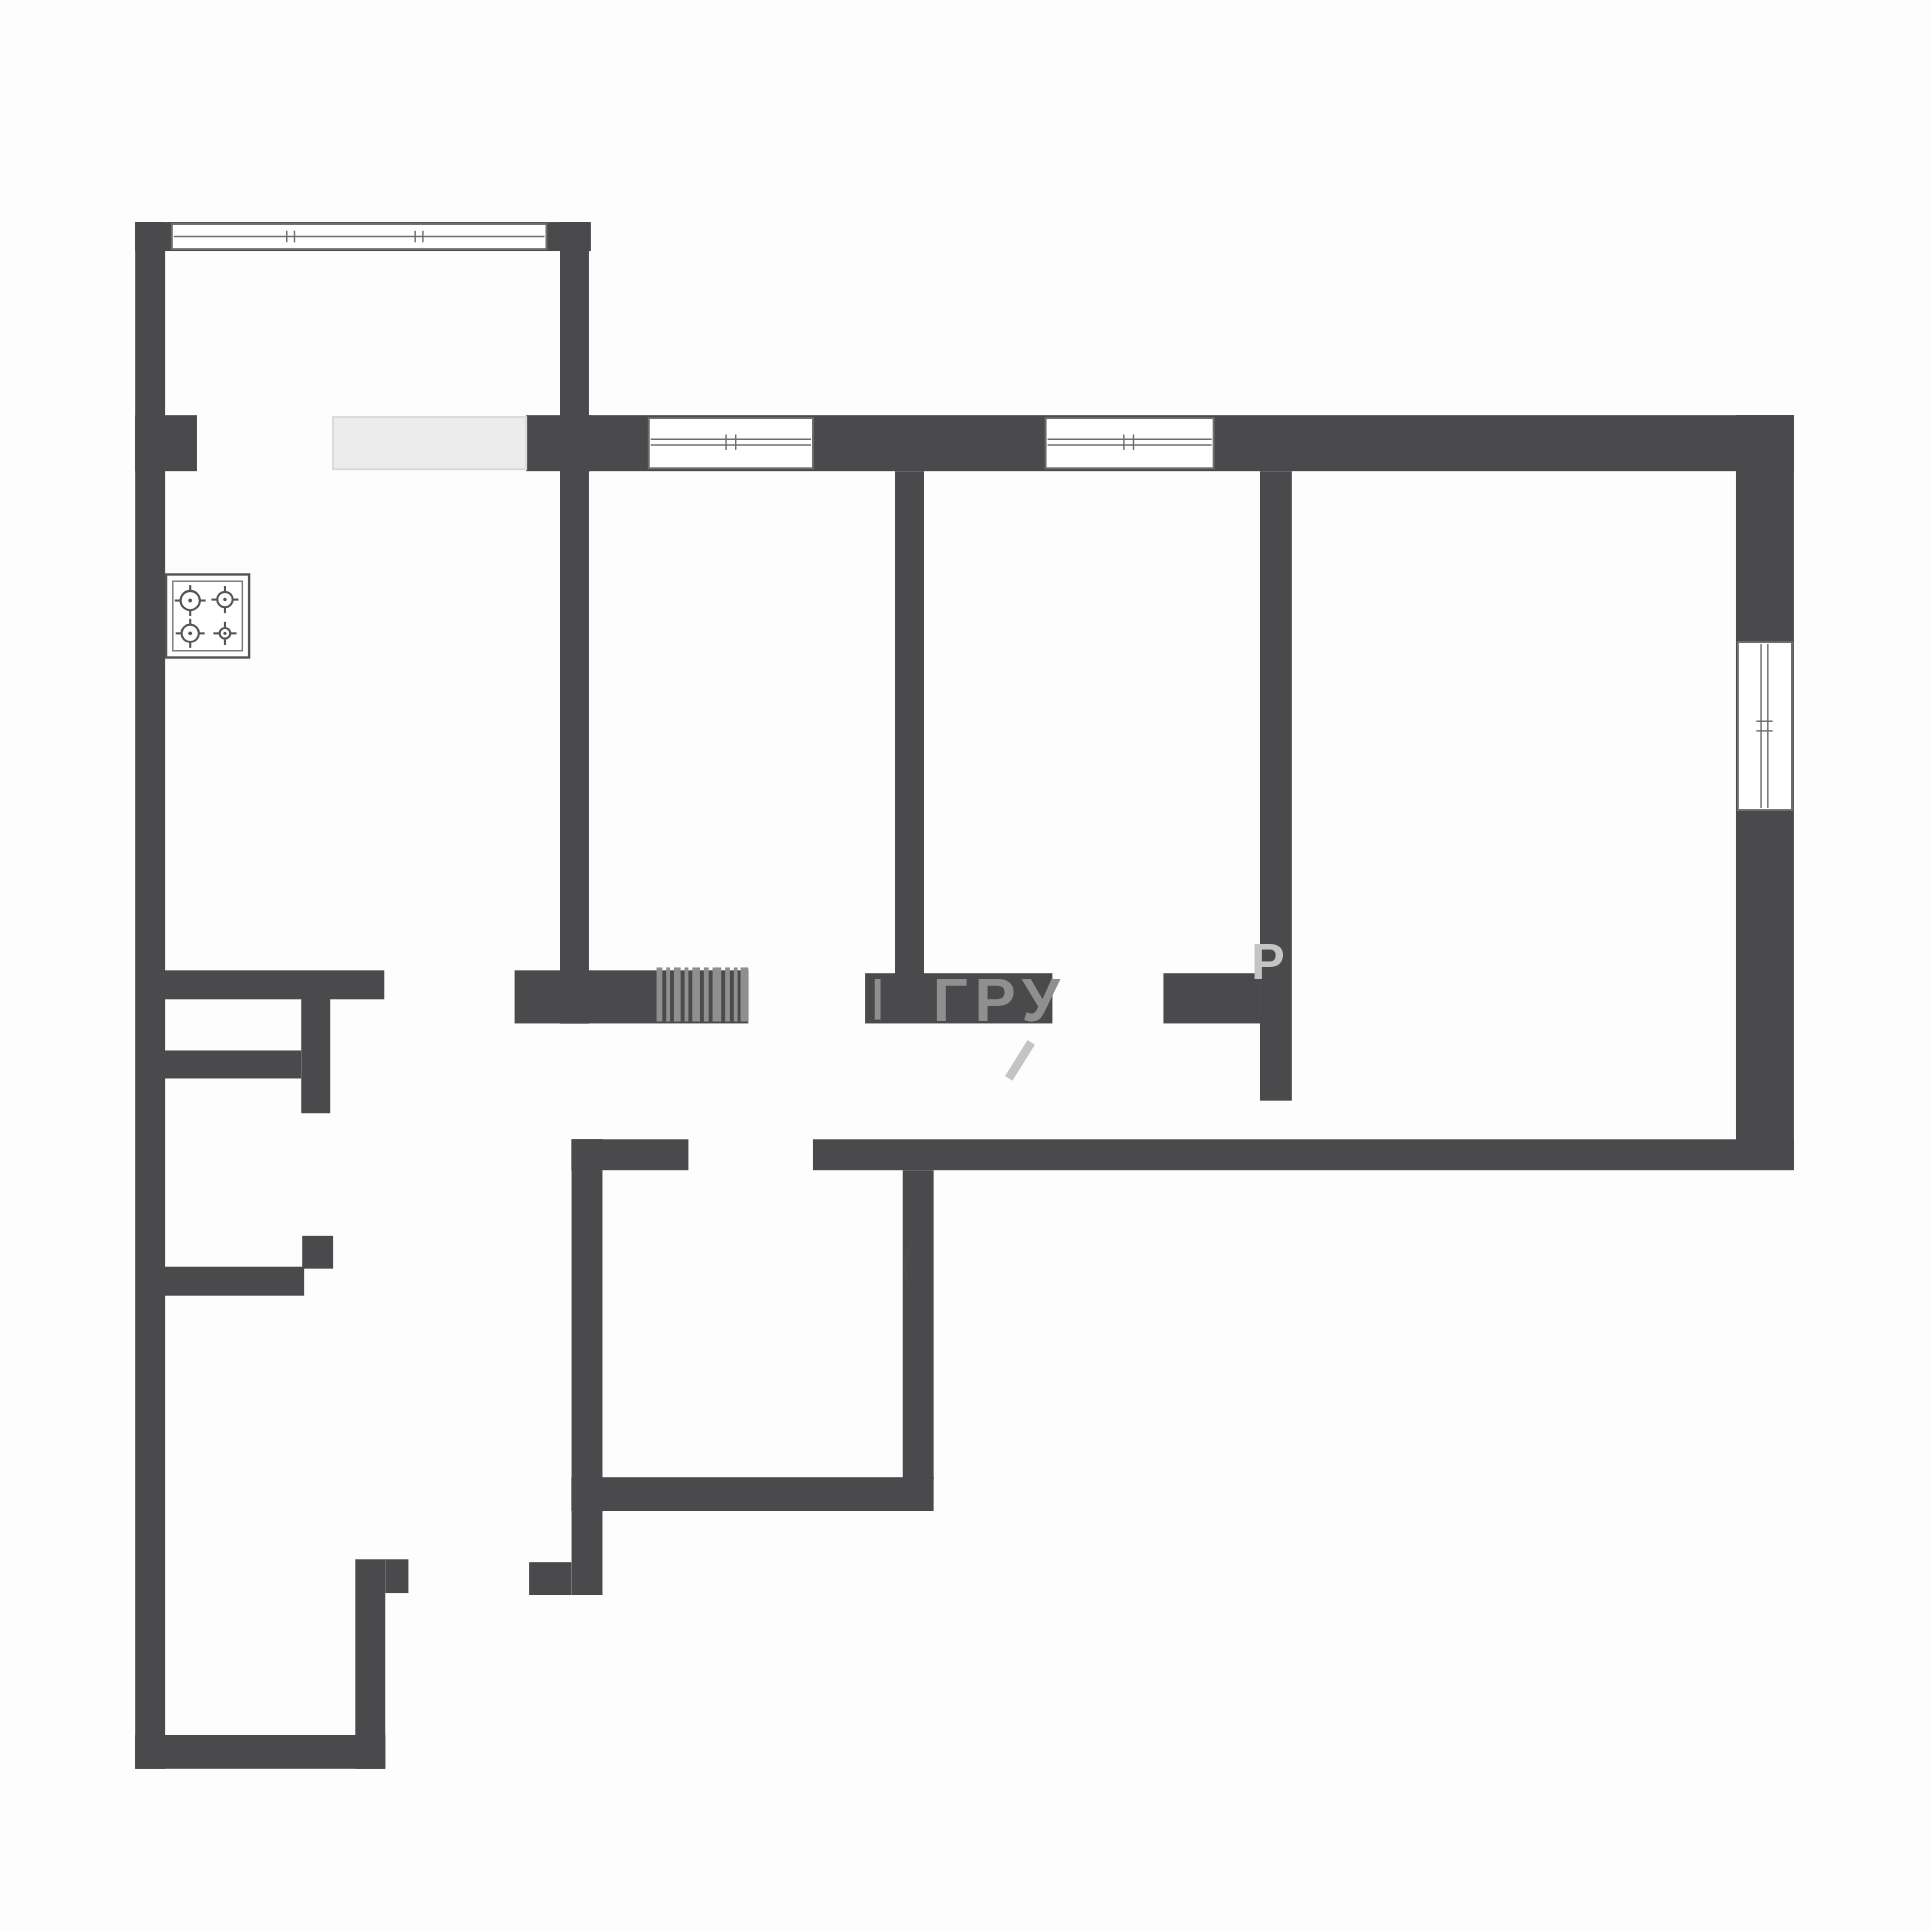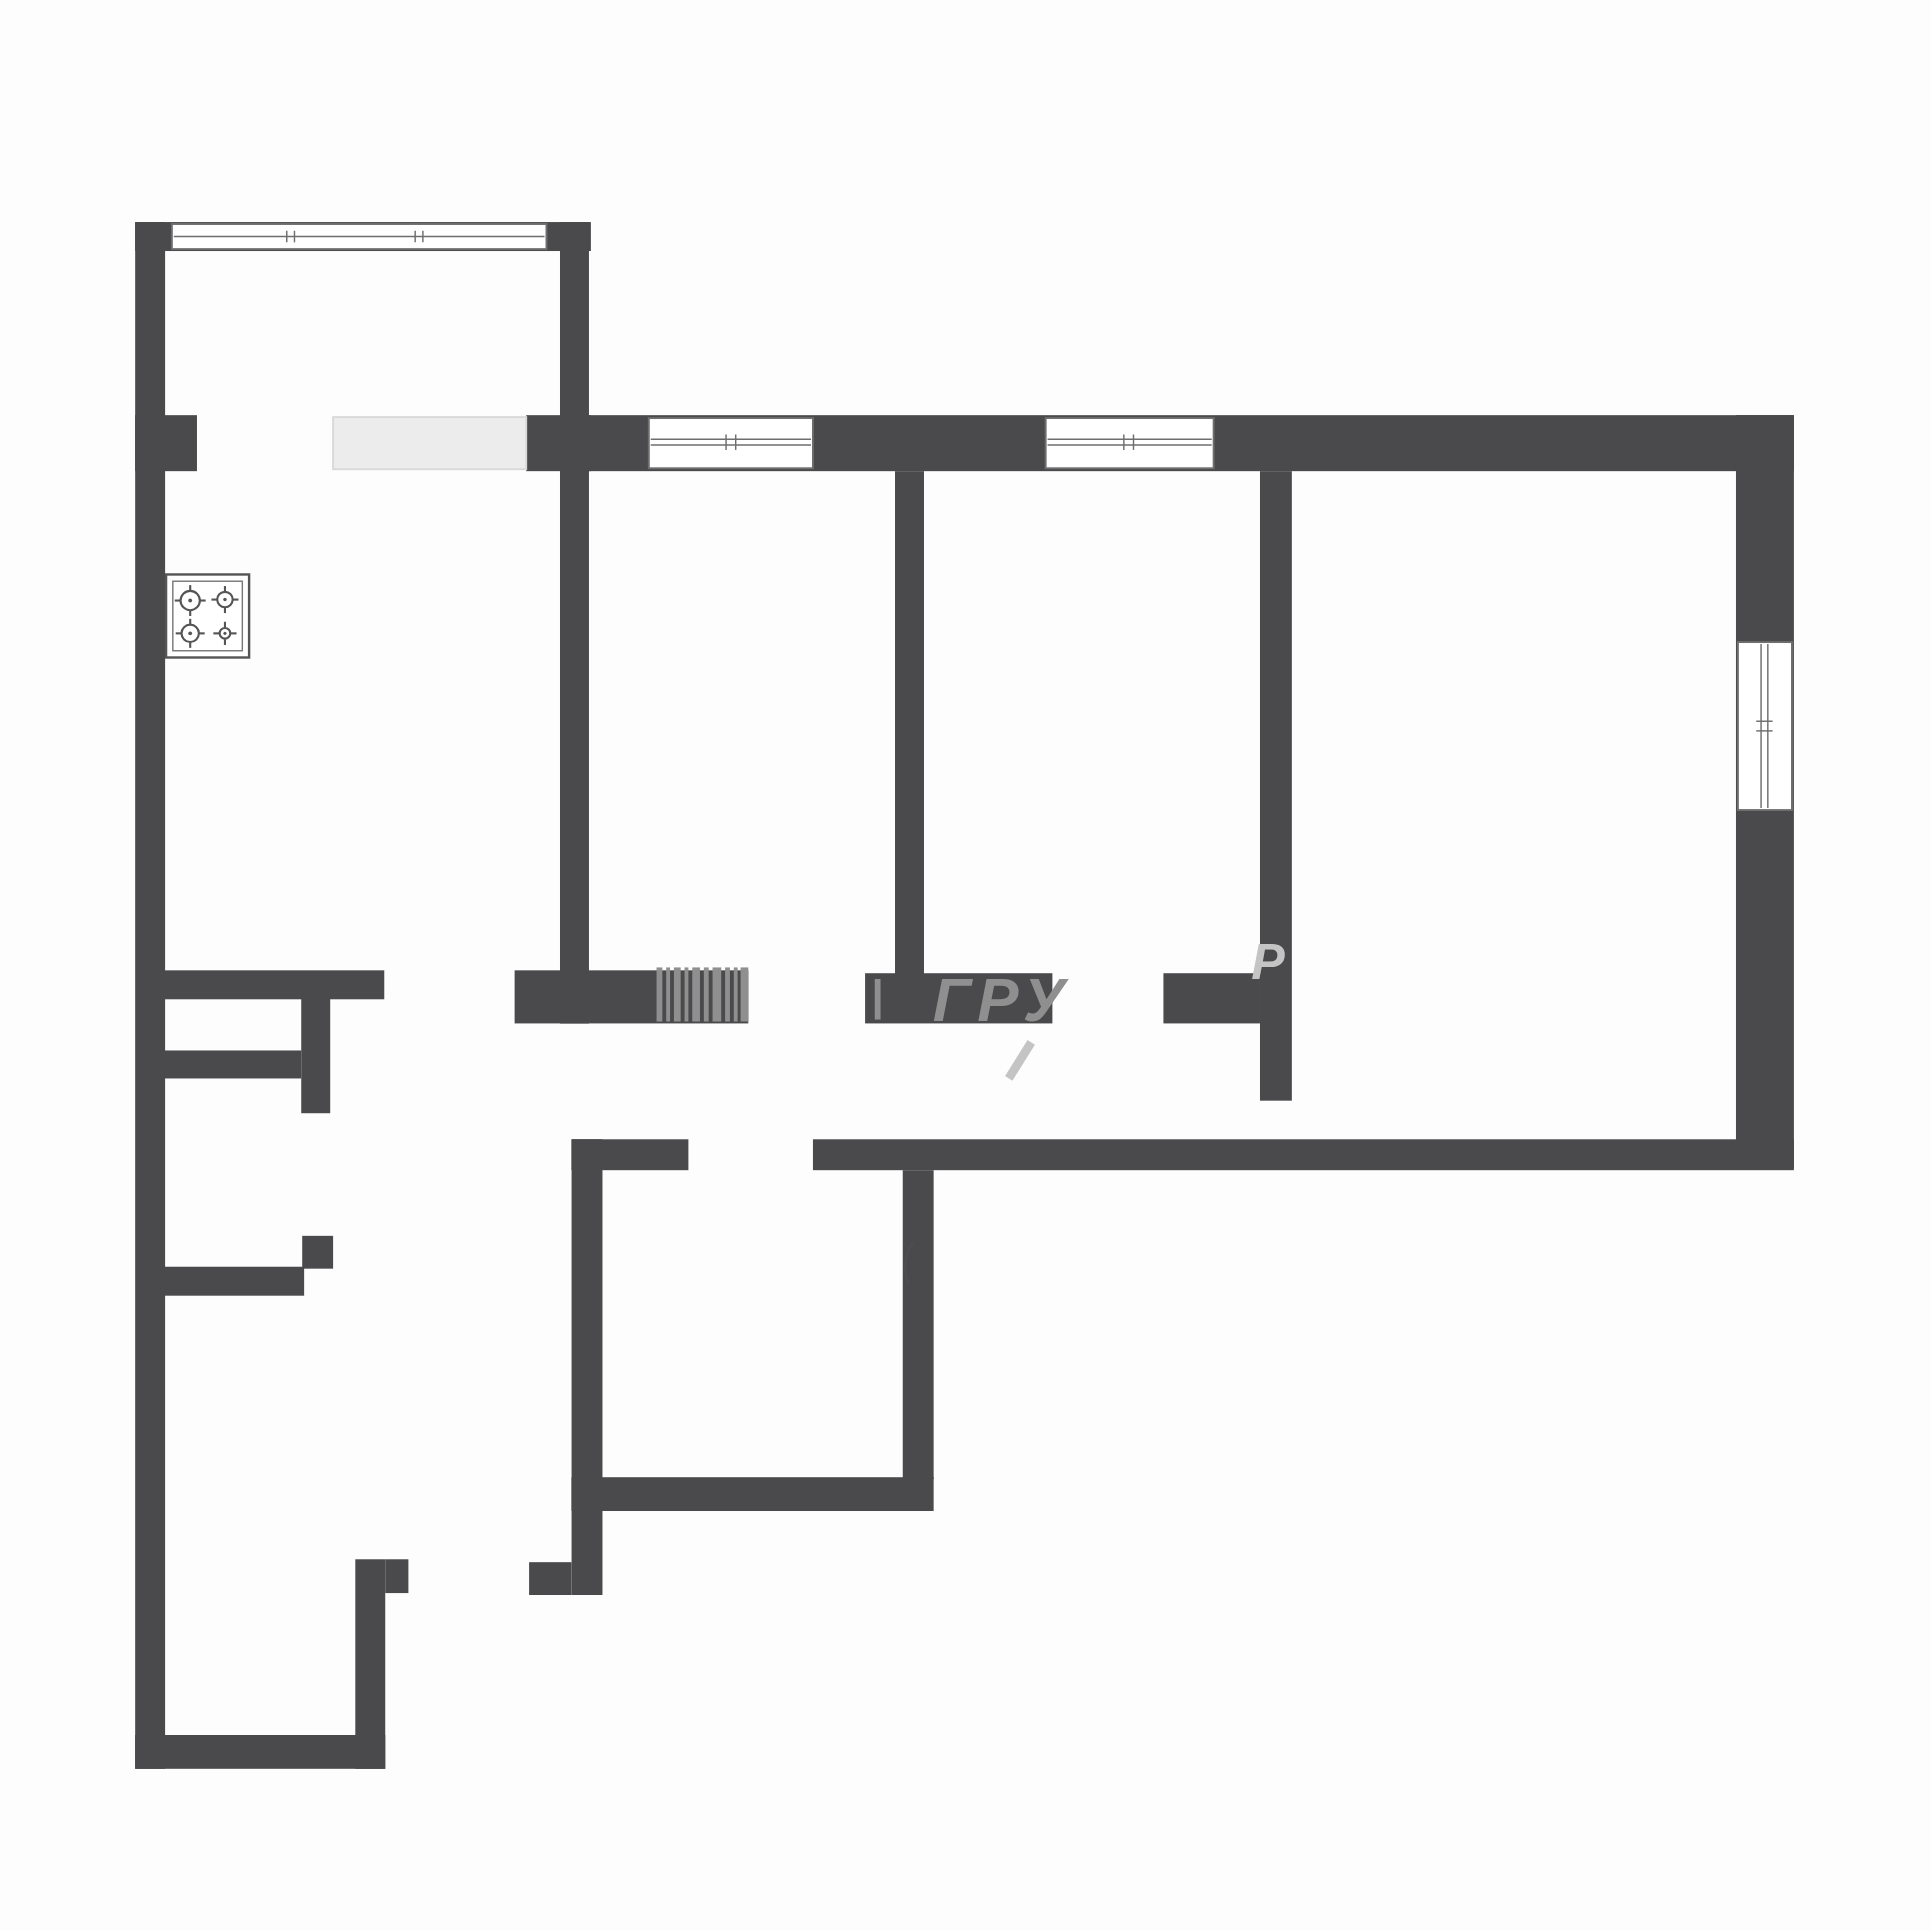--- a/index.html
+++ b/index.html
@@ -6,21 +6,21 @@
     --wall:#4a4a4c;
     --counter-fill:#ececec;
     --counter-border:#d9d9d9;
     --window-line:#6e6e6e;
     --watermark:#8f8f8f;
     --watermark-faint:#c4c4c4;
     --stove-line:#555555;
     --bg:#fdfdfd;
   }
   html,body{margin:0;padding:0;width:100%;height:100%;background:var(--bg);}
-  .plan-wrap{position:fixed;inset:0;background:var(--bg);font-style:italic;}
+  .plan-wrap{position:fixed;inset:0;background:var(--bg);}
   svg{display:block;width:100%;height:100%;}
   .wall{fill:var(--wall);stroke:none;}
   .win-box{fill:#ffffff;stroke:var(--window-line);stroke-width:2;}
   .win-line-thin{stroke:var(--window-line);stroke-width:1.5;fill:none;}
   .counter{fill:var(--counter-fill);stroke:var(--counter-border);stroke-width:2;}
   .stove-box{fill:#ffffff;stroke:var(--stove-line);stroke-width:2.5;}
   .stove-box-inner{fill:none;stroke:#7a7a7a;stroke-width:1.5;}
   .burner-ring{fill:#ffffff;stroke:var(--stove-line);stroke-width:2.2;}
   .burner-tick{stroke:var(--stove-line);stroke-width:2.2;fill:none;}
   .burner-dot{fill:var(--stove-line);}

